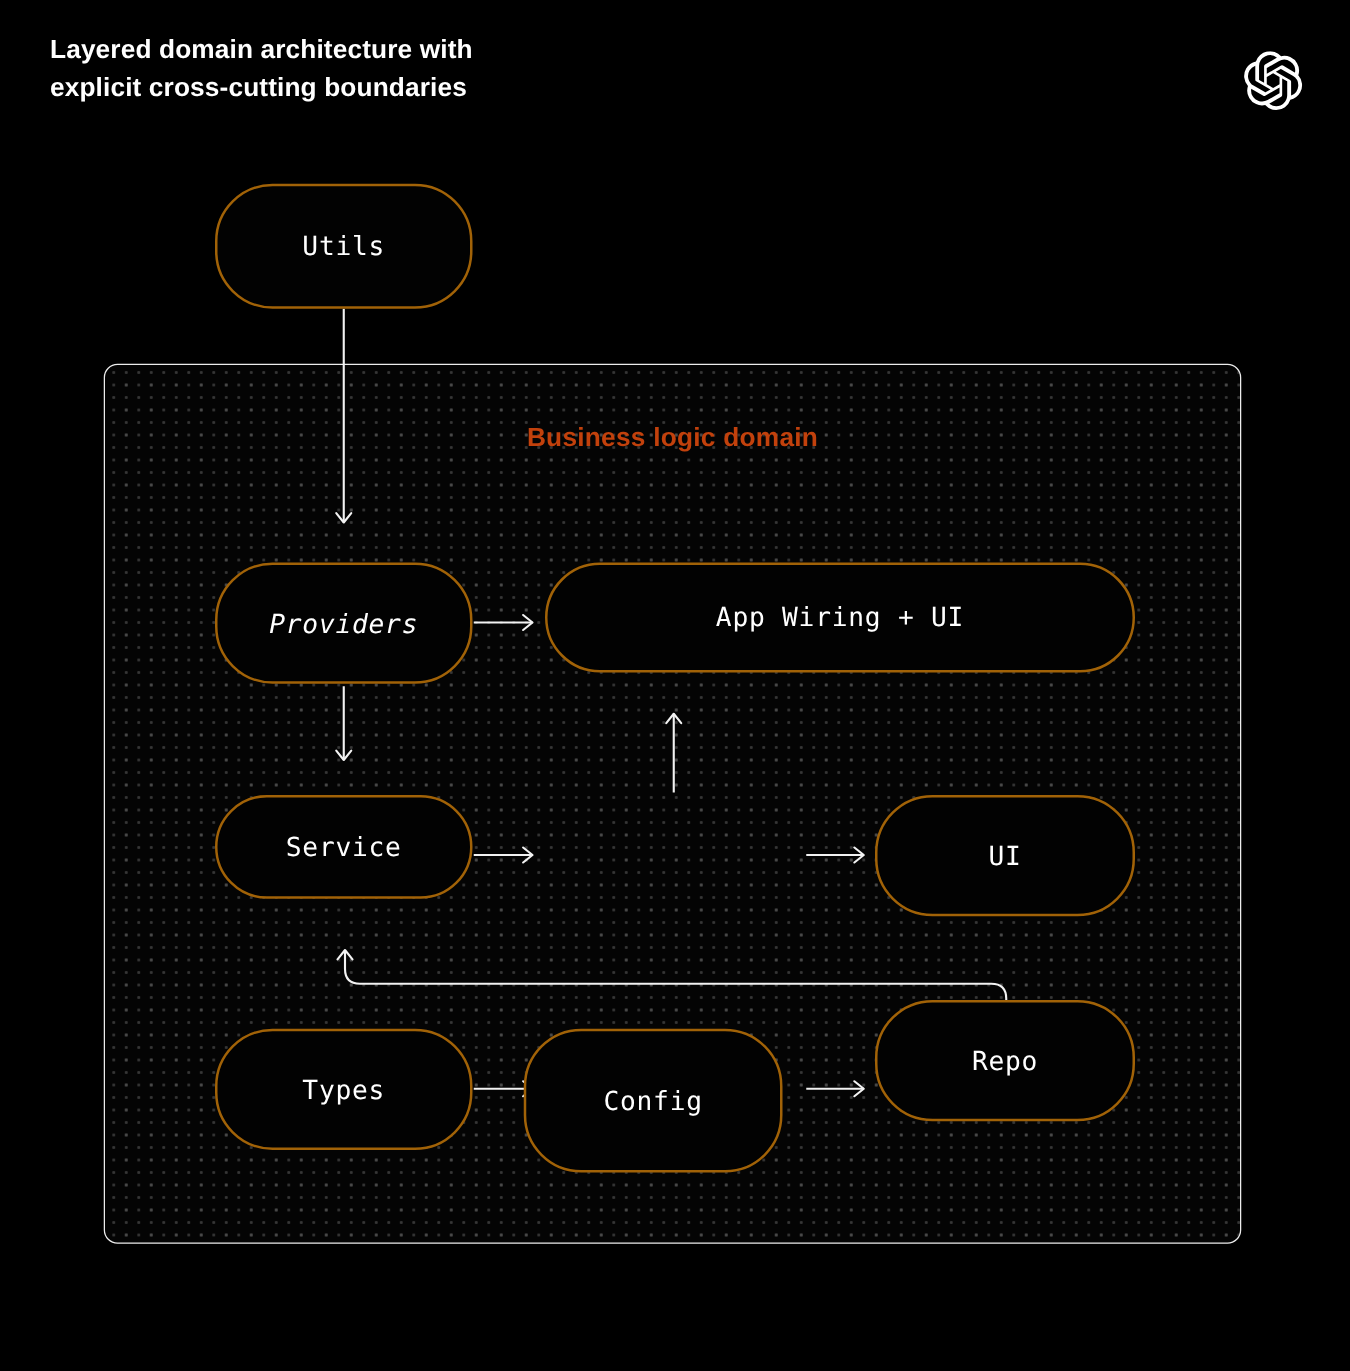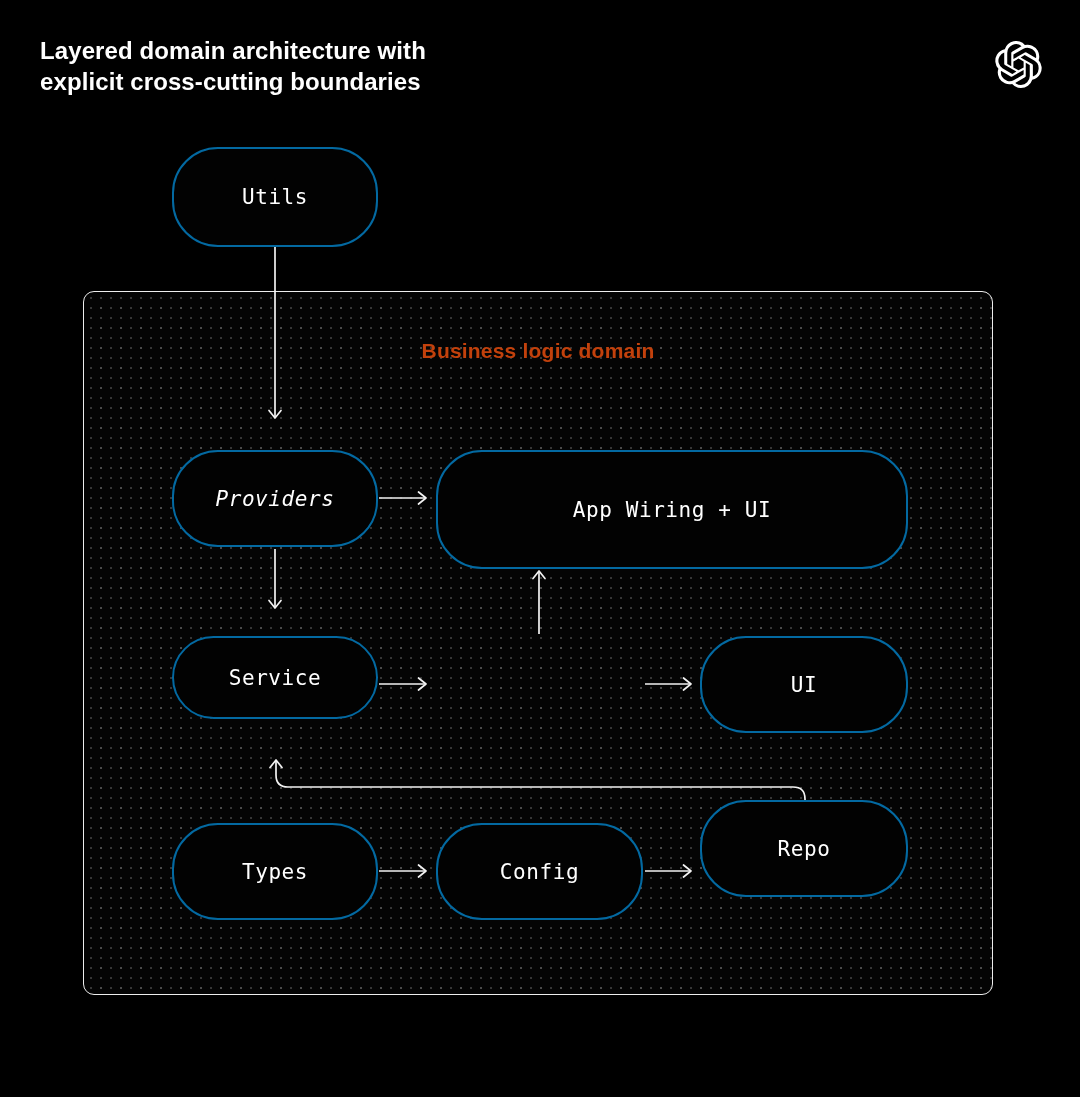--- a/index.html
+++ b/index.html
@@ -1,58 +1,58 @@
 <!DOCTYPE html>
 <html><head>
 <meta charset="utf-8">
 <style>
   html,body{margin:0;padding:0;background:#000;}
   #stage{
     position:relative;width:1080px;height:1097px;background:#000;overflow:hidden;
     font-family:"Liberation Sans",sans-serif;
   }
   .page-title{
-    position:absolute;left:40px;top:35px;
-    color:#fff;font-size:24px;line-height:31px;font-weight:bold;
+    position:absolute;left:40px;top:24px;
+    color:#fff;font-size:21px;line-height:31px;font-weight:bold;
     letter-spacing:.1px;white-space:pre-line;
   }
   .logo{position:absolute;left:995px;top:41px;width:47px;height:47px;}
   .domain-box{
     position:absolute;left:83px;top:291px;width:910px;height:704px;
     border:1.5px solid #ededed;border-radius:11px;box-sizing:border-box;
     background-color:#040404;
     background-image:
       radial-gradient(circle, rgba(95,95,95,.50) 1px, transparent 1.45px),
       radial-gradient(circle, rgba(62,62,62,.85) 1px, transparent 1.35px);
     background-size:20px 20px,10px 10px;
     background-position:7px 6px,2px 1px;
   }
   .domain-label{
     position:absolute;left:83px;top:339px;width:910px;text-align:center;
     color:#c2410c;font-size:21px;font-weight:bold;letter-spacing:.2px;
   }
   .edges{position:absolute;left:0;top:0;width:1080px;height:1097px;pointer-events:none;}
   .node{
     position:absolute;box-sizing:border-box;
-    background:#020202;border:2px solid #0369a1;border-radius:46px;
+    background:#020202;border:2px solid #a16207;border-radius:46px;
     display:flex;align-items:center;justify-content:center;
   }
   .node-label{
     font-family:"DejaVu Sans Mono","Liberation Mono",monospace;
     color:#fff;font-size:21px;letter-spacing:.6px;white-space:nowrap;
   }
   
   .n-utils    {left:172px;top:147px;width:206px;height:100px;}
   .n-providers{left:172px;top:450px;width:206px;height:97px;font-style:italic;}
-  .n-appwiring{left:436px;top:450px;width:472px;height:119px;}
+  .n-appwiring{left:436px;top:450px;width:472px;height:88px;}
   .n-service  {left:172px;top:636px;width:206px;height:83px;}
   .n-runtime  {left:436px;top:636px;width:207px;height:97px;}
   .n-ui       {left:700px;top:636px;width:208px;height:97px;}
   .n-types    {left:172px;top:823px;width:206px;height:97px;}
-  .n-config   {left:436px;top:823px;width:207px;height:97px;}
+  .n-config   {left:419px;top:823px;width:207px;height:115px;}
   .n-repo     {left:700px;top:800px;width:208px;height:97px;}
 </style>
 </head>
 <body>
 
 <div id="stage">
 
   <div class="page-title">Layered domain architecture with
 explicit cross-cutting boundaries</div>
 

